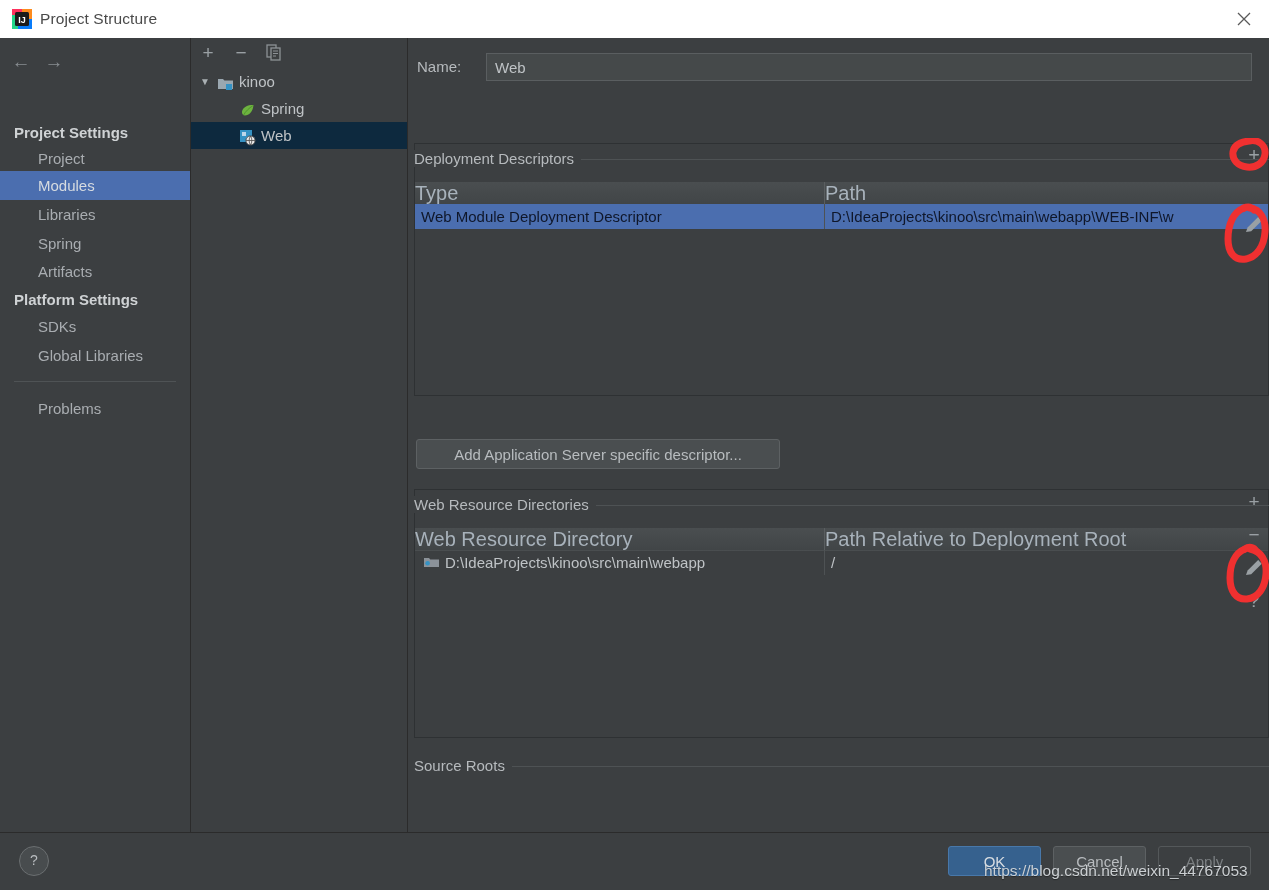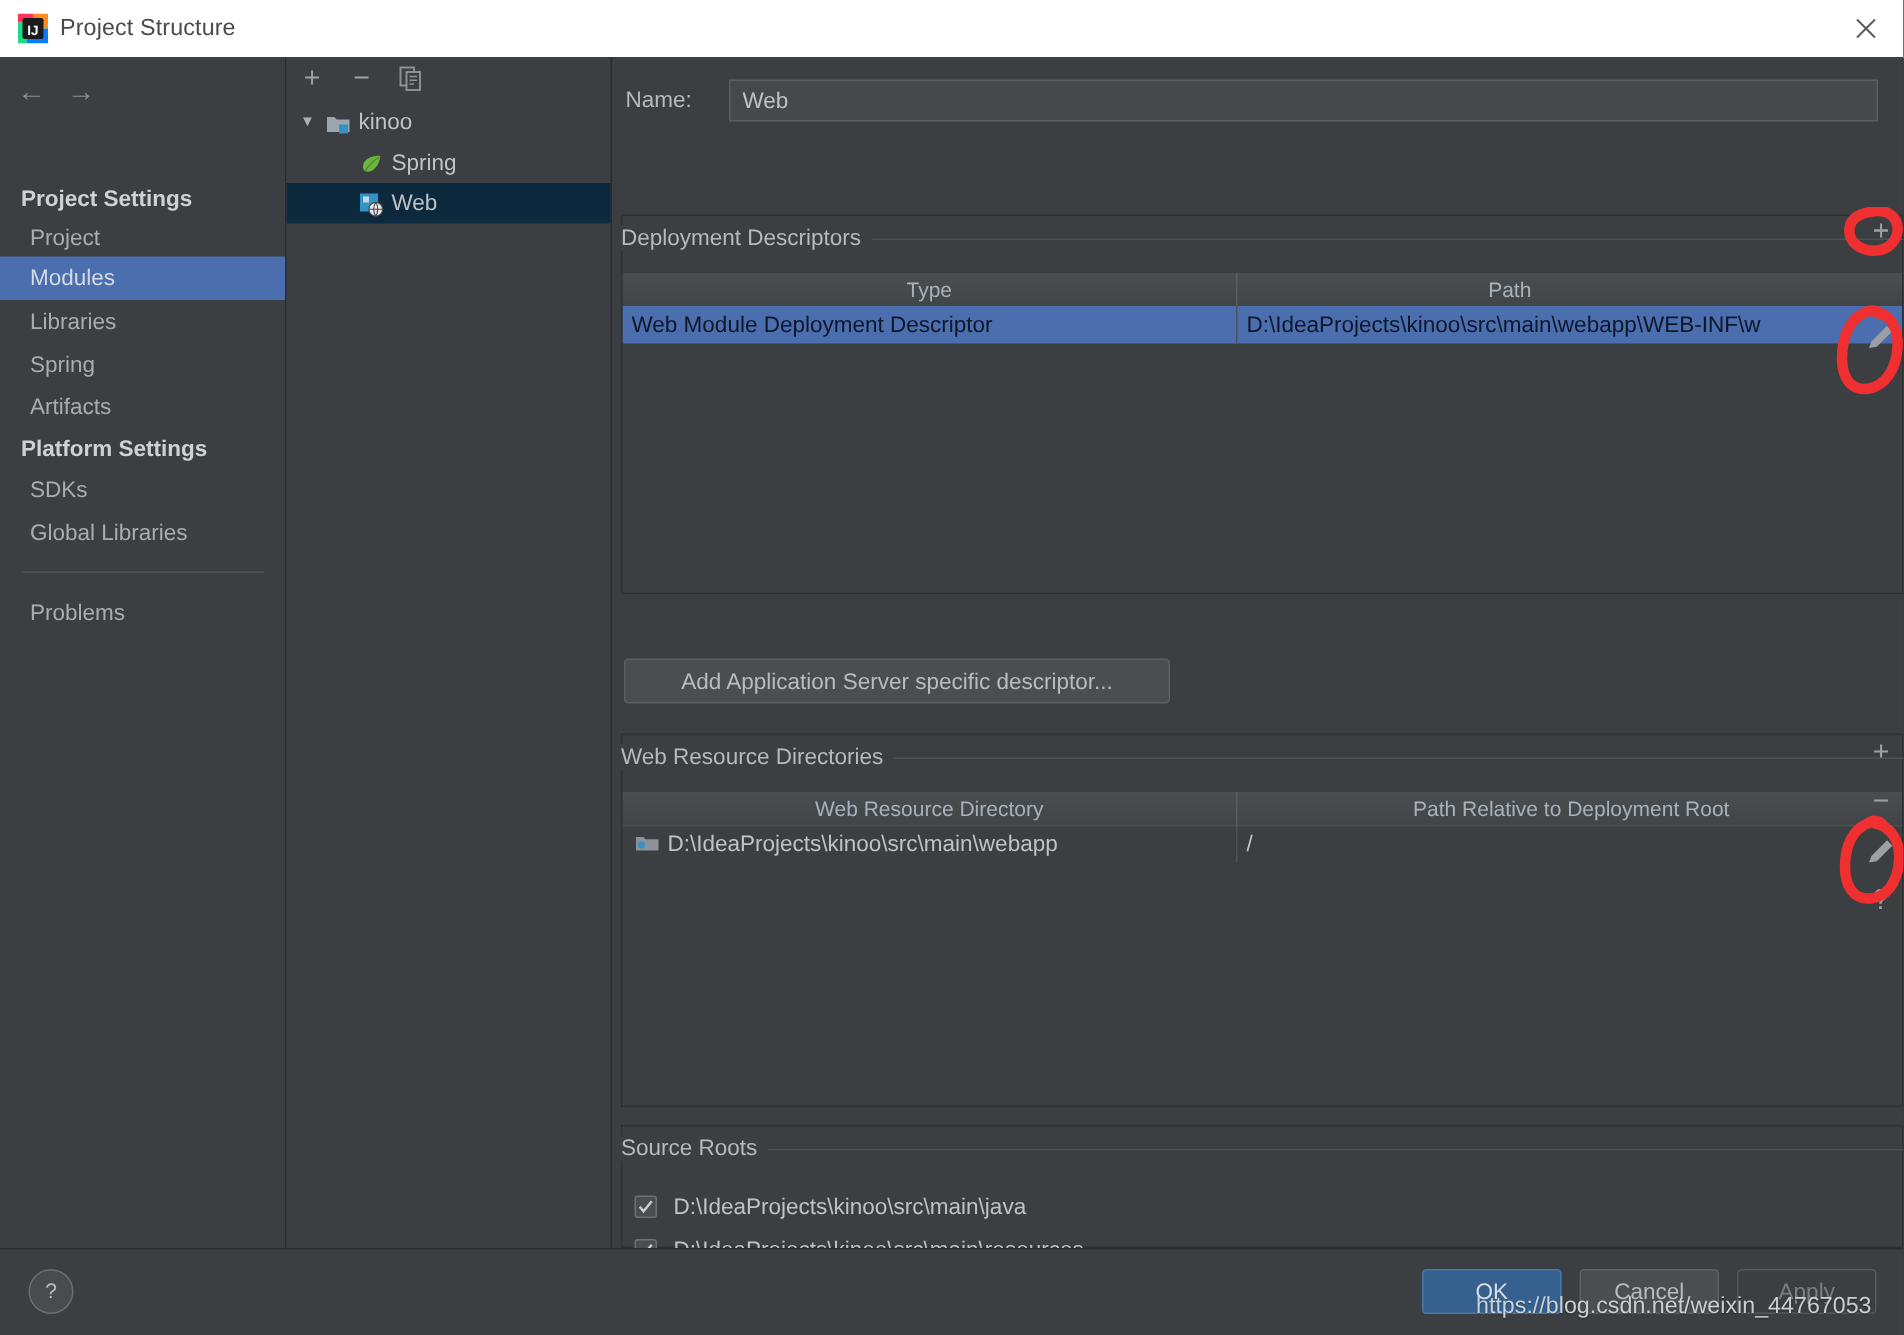--- a/index.html
+++ b/index.html
@@ -67,21 +67,21 @@
     color: #cfd2d4;
     line-height: 29px;
     padding-left: 14px;
     box-sizing: border-box;
   }
   .nav-item {
     position: absolute; left: 0;
     width: 190px; height: 29px;
     font-size: 15px; color: #a9adb1;
     line-height: 29px;
-    padding-left: 20px;
+    padding-left: 38px;
     box-sizing: border-box;
     cursor: pointer;
   }
   .nav-item.selected {
     background: #4b6eaf;
     color: #d6dbe0;
   }
   .nav-sep {
     position: absolute; left: 14px; top: 343px;
     width: 162px; height: 1px;
@@ -181,22 +181,21 @@
   }
   .thead {
     position: absolute; left: 0; top: 0;
     height: 22px; width: 100%;
     background: linear-gradient(#4a4e50, #414547);
     border-bottom: 1px solid #32353700;
   }
   .th {
     position: absolute; top: 0; height: 22px;
     line-height: 22px;
-    font-size: 14px; color: #a8b2bb;
-    text-align: center;
+    font-size: 20px; color: #a8b2bb;
     box-sizing: border-box;
   }
   .th.sep { border-left: 1px solid #5a5e60; }
   .trow {
     position: absolute; left: 0;
     height: 25px; width: 100%;
   }
   .trow.selected { background: #4b6eaf; }
   .cell {
     position: absolute; top: 0; height: 25px;
@@ -439,38 +438,20 @@
           </svg>
         </span>
         <span class="cell" style="left:30px; width:379px;">D:\IdeaProjects\kinoo\src\main\webapp</span>
         <span class="cell sep" style="left:409px; width:446px; padding-left:6px;">/</span>
       </div>
     </div>
 
     <span class="sect-title" style="top:719px">Source Roots</span>
     <span class="sect-rule" style="top:728px; left:6px; width:855px;"></span>
 
-    <div class="sr-box" style="left:6px; top:712px; width:855px; height:82px;">
-      <div class="sr-item" style="top:41px">
-        <span class="cbx">
-          <svg width="11" height="11" viewBox="0 0 11 11">
-            <path d="M1.5 5.5 L4 8.5 L9.5 1.8" stroke="#c9cdd0" stroke-width="1.6" fill="none"></path>
-          </svg>
-        </span>
-        <span class="sr-text">D:\IdeaProjects\kinoo\src\main\java</span>
-      </div>
-      <div class="sr-item" style="top:70px">
-        <span class="cbx">
-          <svg width="11" height="11" viewBox="0 0 11 11">
-            <path d="M1.5 5.5 L4 8.5 L9.5 1.8" stroke="#c9cdd0" stroke-width="1.6" fill="none"></path>
-          </svg>
-        </span>
-        <span class="sr-text">D:\IdeaProjects\kinoo\src\main\resources</span>
-      </div>
-    </div>
   </div>
 
   <div class="vtool" style="left:1239px; top:140px; height:100px;">
     <span class="vtool-btn" style="top:0">
       <span class="vtool-glyph">+</span>
     </span>
     <span class="vtool-btn" style="top:33">
       <span class="vtool-glyph">−</span>
     </span>
     <span class="vtool-btn" style="top:70px">

